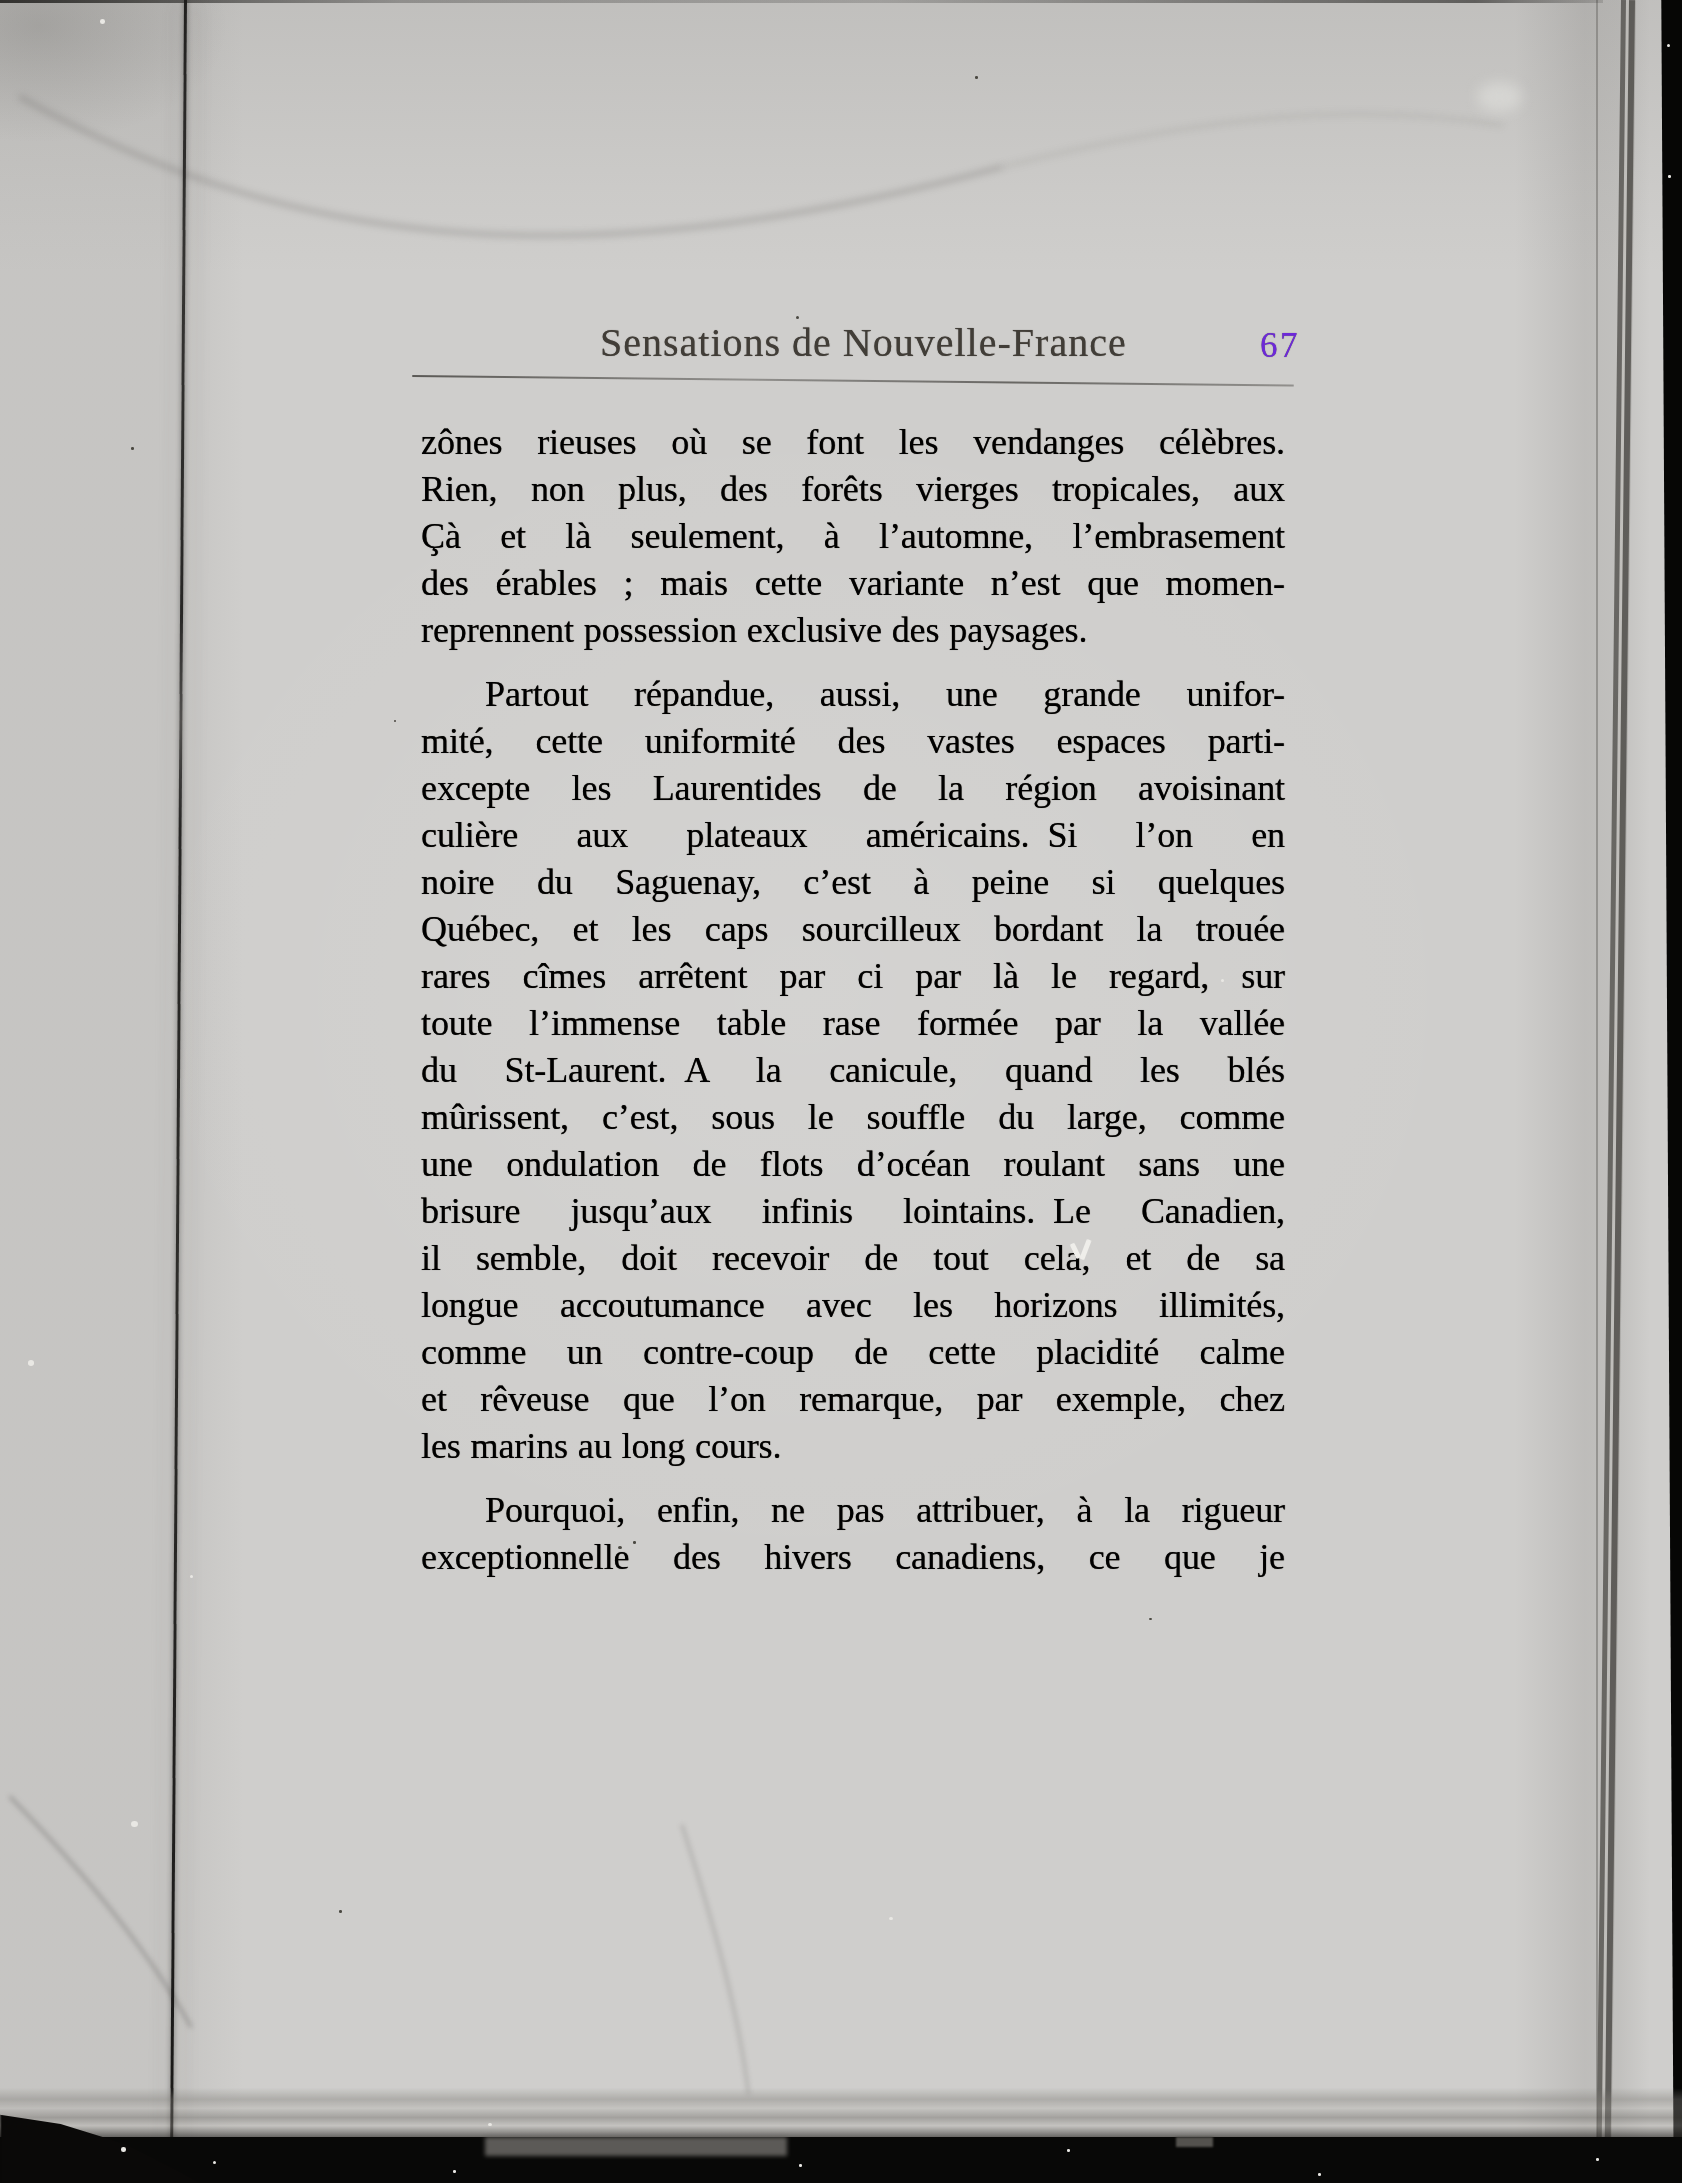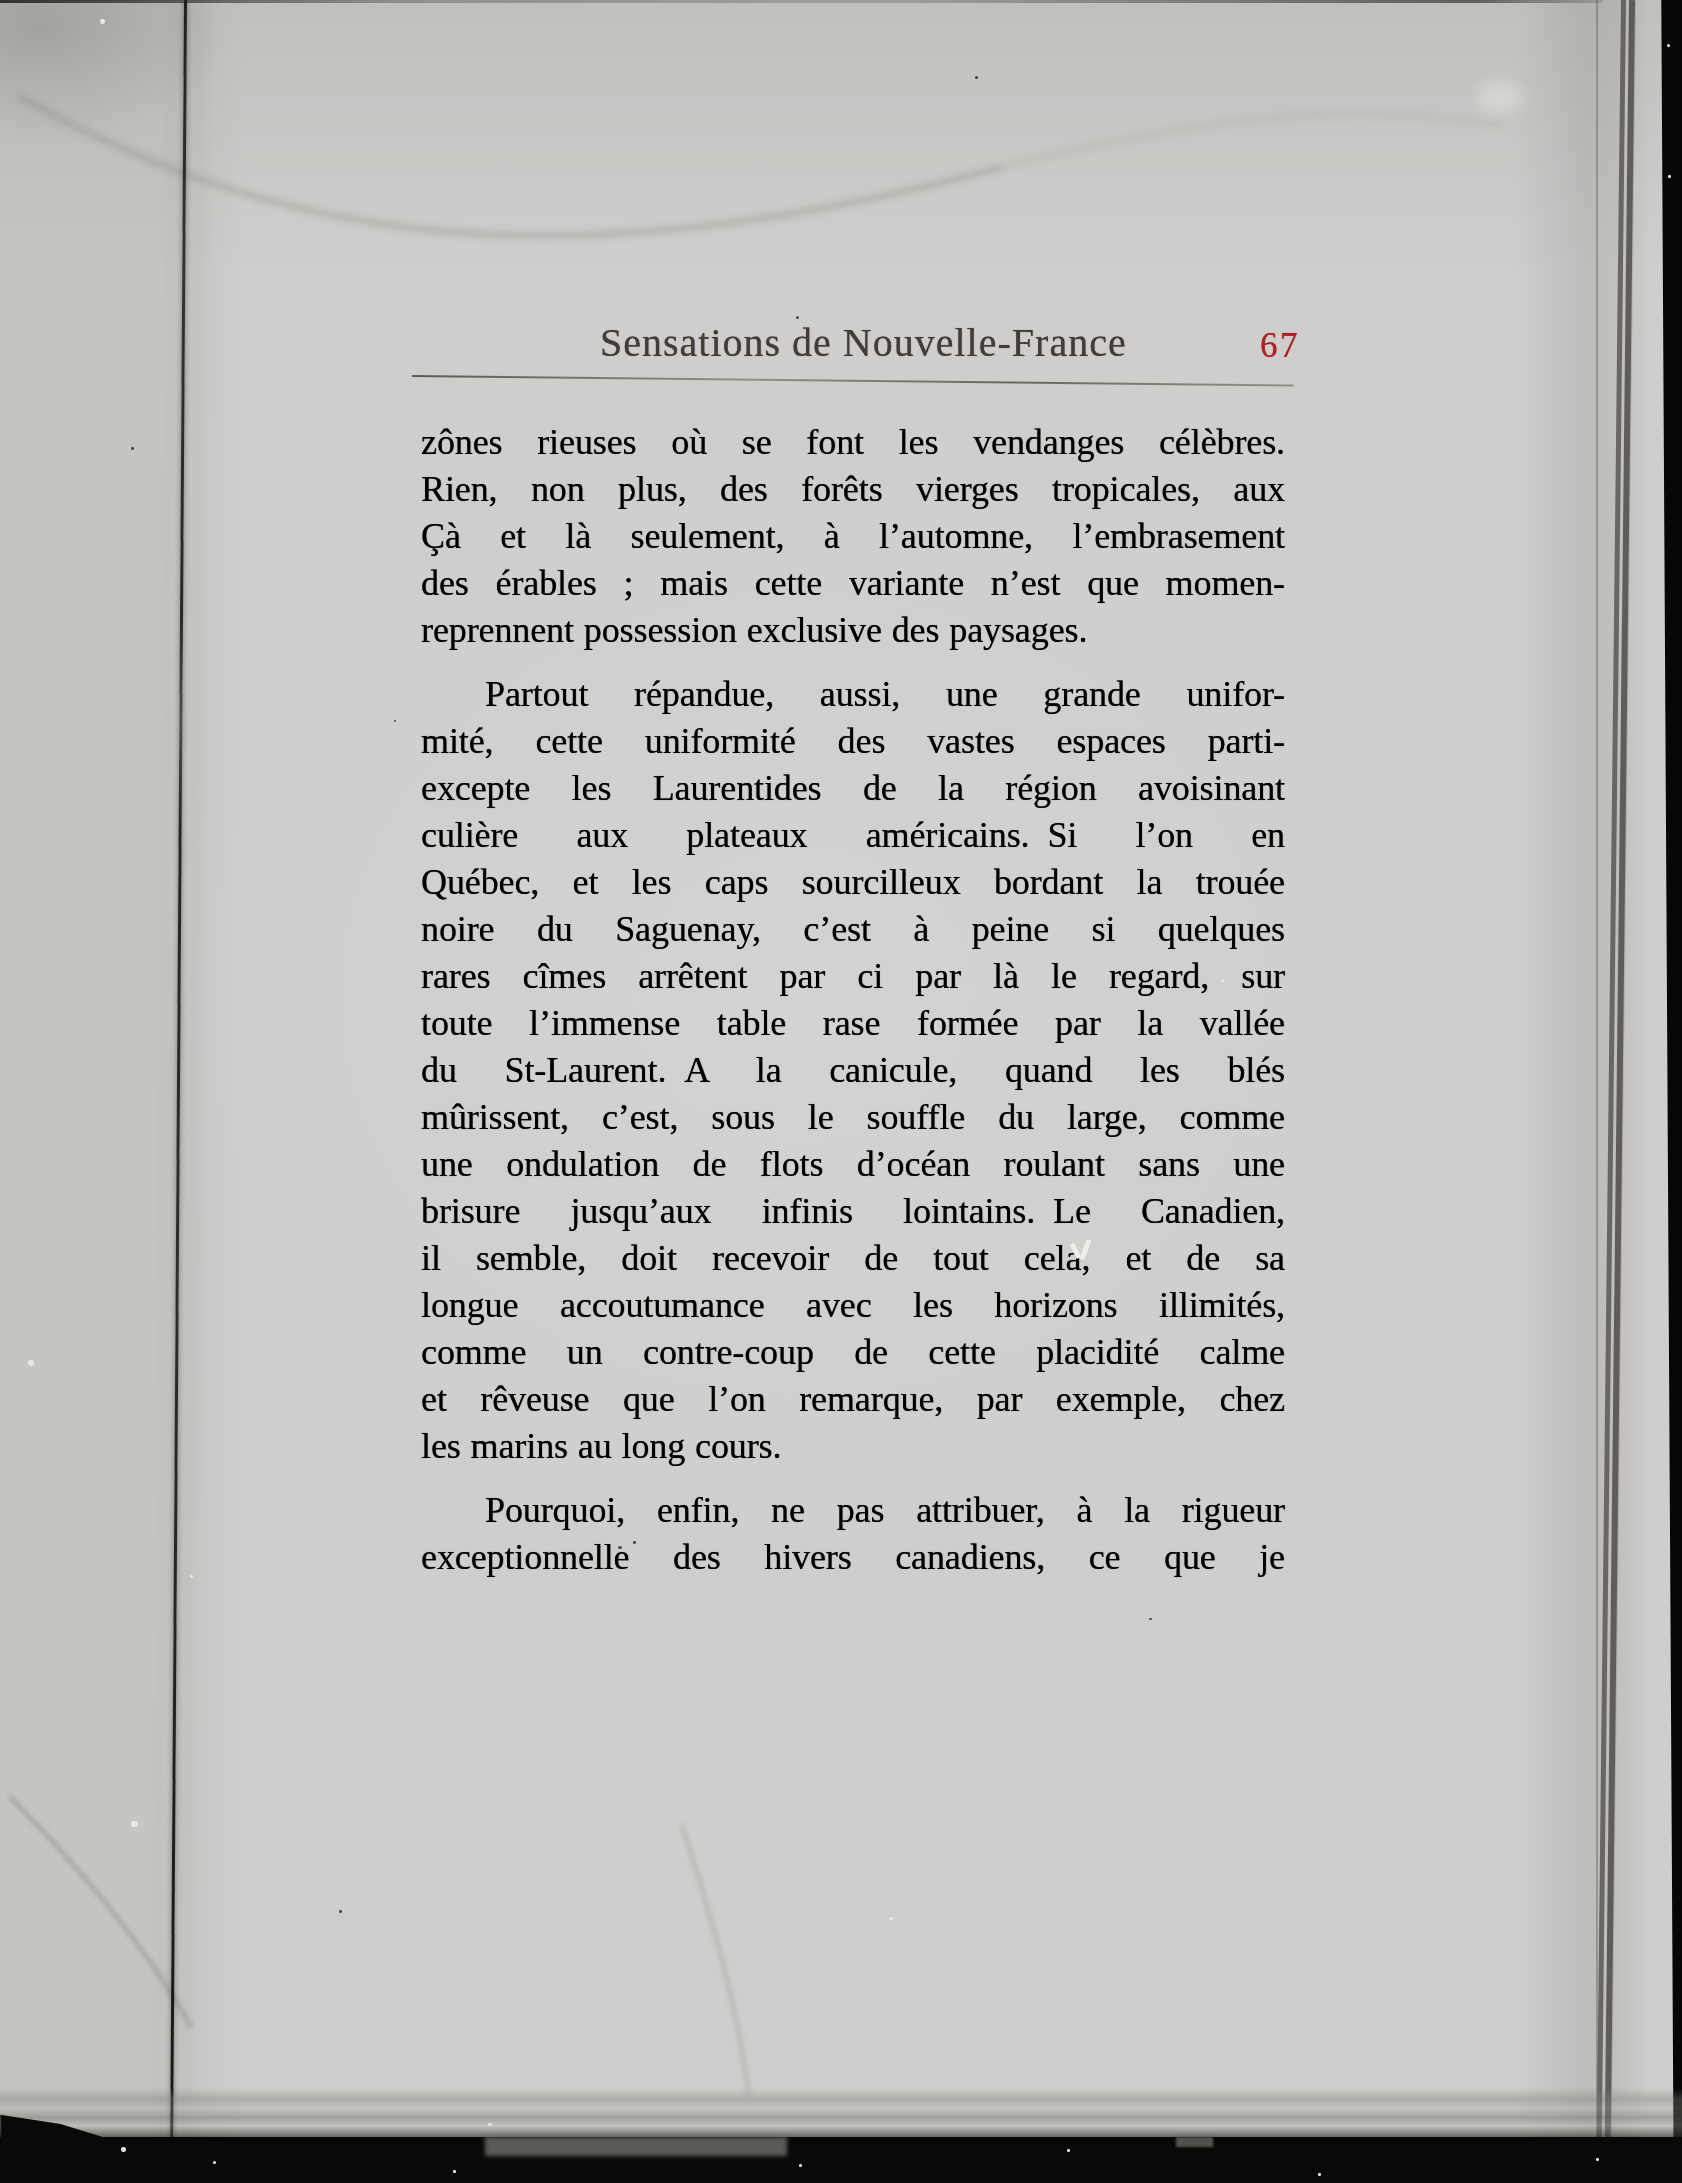--- a/index.html
+++ b/index.html
@@ -29,21 +29,21 @@
   }
   
   .hdr-title{
     position:absolute;left:600px;top:319px;
     font-size:40px;color:#413d37;letter-spacing:1px;
     text-shadow:0 0 0.8px rgba(60,56,50,0.8);
     white-space:nowrap;
   }
   .hdr-num{
     position:absolute;left:1260px;top:326px;width:58px;
-    font-size:35px;color:#b91c1c;letter-spacing:2.6px;
+    font-size:35px;color:#6d28d9;letter-spacing:2.6px;
     text-shadow:0 0 0.8px rgba(60,56,50,0.8);
   }
   .rule{
     position:absolute;left:412px;top:375px;width:882px;height:1.9px;border-radius:1.3px;
     background:linear-gradient(90deg, rgba(70,68,64,0.85), rgba(70,68,64,0.45) 38%, rgba(70,68,64,0.75) 68%, rgba(95,93,89,0.55) 100%);
     transform:rotate(0.62deg);transform-origin:left center;filter:blur(0.3px);
   }
   
   .textblock{
     position:absolute;left:421px;top:419px;width:864px;
@@ -116,22 +116,22 @@
   <div class="textblock">
     <div class="tl">zônes rieuses où se font les vendanges célèbres.</div>
     <div class="tl">Rien, non plus, des forêts vierges tropicales, aux</div>
     <div class="tl">Çà et là seulement, à l’automne, l’embrasement</div>
     <div class="tl">des érables ; mais cette variante n’est que momen-</div>
     <div class="tl pend">reprennent possession exclusive des paysages.</div>
     <div class="tl ind">Partout répandue, aussi, une grande unifor-</div>
     <div class="tl">mité, cette uniformité des vastes espaces parti-</div>
     <div class="tl">excepte les Laurentides de la région avoisinant</div>
     <div class="tl">culière aux plateaux américains. Si l’on en</div>
+    <div class="tl">noire du Saguenay, c’est à peine si quelques</div>
     <div class="tl">Québec, et les caps sourcilleux bordant la trouée</div>
-    <div class="tl">noire du Saguenay, c’est à peine si quelques</div>
     <div class="tl">rares cîmes arrêtent par ci par là le regard, sur</div>
     <div class="tl">toute l’immense table rase formée par la vallée</div>
     <div class="tl">du St-Laurent. A la canicule, quand les blés</div>
     <div class="tl">mûrissent, c’est, sous le souffle du large, comme</div>
     <div class="tl">une ondulation de flots d’océan roulant sans une</div>
     <div class="tl">brisure jusqu’aux infinis lointains. Le Canadien,</div>
     <div class="tl">il semble, doit recevoir de tout cela, et de sa</div>
     <div class="tl">longue accoutumance avec les horizons illimités,</div>
     <div class="tl">comme un contre-coup de cette placidité calme</div>
     <div class="tl">et rêveuse que l’on remarque, par exemple, chez</div>

